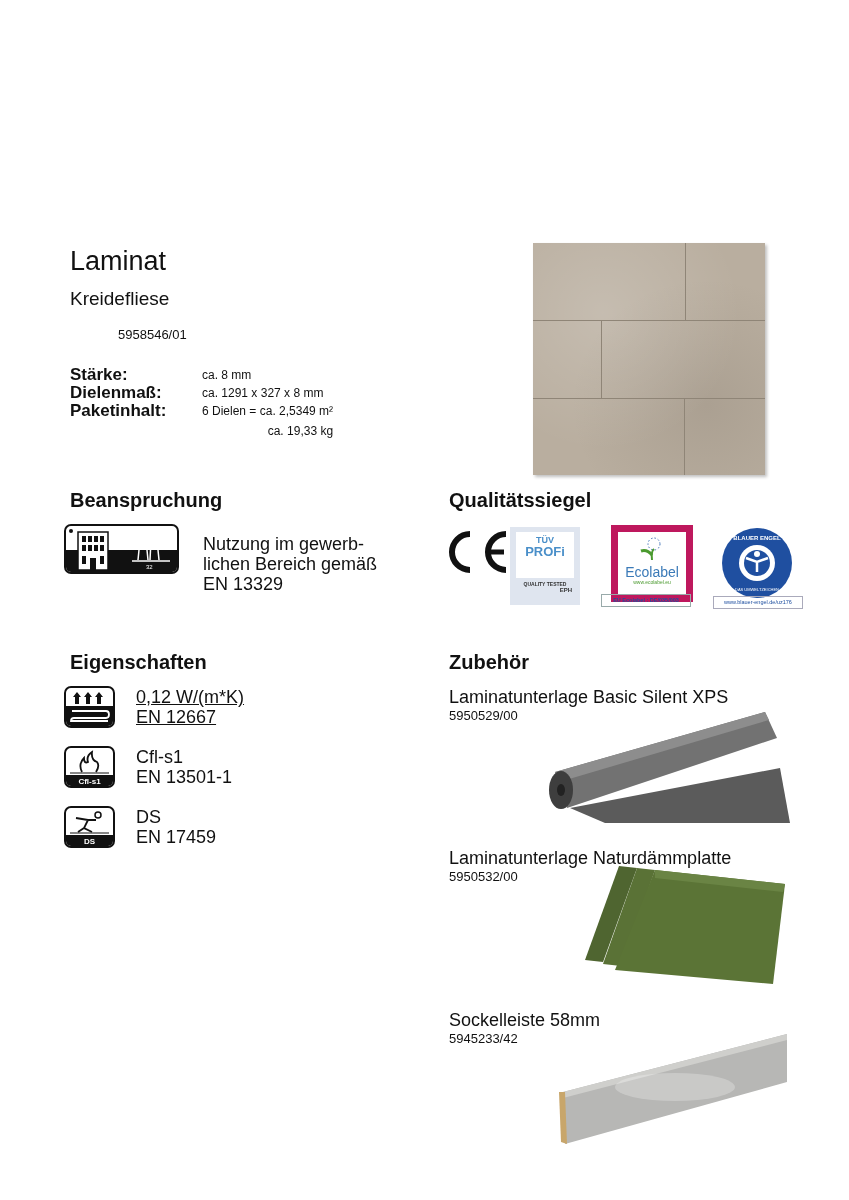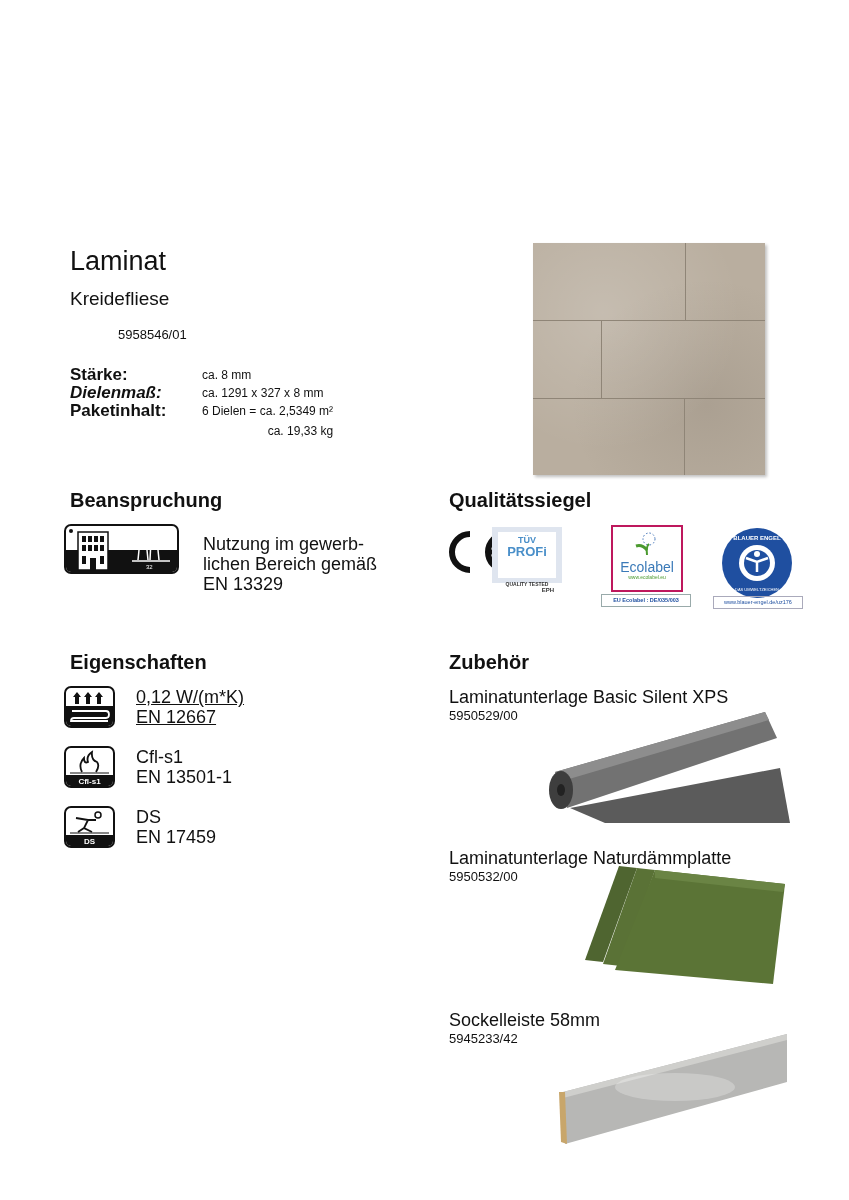--- a/index.html
+++ b/index.html
@@ -25,21 +25,21 @@
 <div class="abs h1" style="left:70px;top:246px;">Laminat</div>
 <div class="abs sub" style="left:70px;top:288px;">Kreidefliese</div>
 <div class="abs artno" style="left:70px;top:327px;margin-left:48px;">5958546/01</div>
 
 <div class="abs" style="left:70px;top:366px;">
   <div style="display:flex;">
     <div class="spec-label" style="width:132px;">Stärke:</div>
     <div class="spec-val">ca. 8 mm</div>
   </div>
   <div style="display:flex;">
-    <div class="spec-label" style="width:132px;font-style:italic;">Dielenmaß:</div>
+    <div class="spec-label" style="width:132px;">Dielenmaß:</div>
     <div class="spec-val">ca. 1291 x 327 x 8 mm</div>
   </div>
   <div style="display:flex;">
     <div class="spec-label" style="width:132px;">Paketinhalt:</div>
     <div class="spec-val">6 Dielen = ca. 2,5349 m²</div>
   </div>
   <div style="display:flex;margin-top:2px;justify-content:flex-end;">
     <div class="spec-label" style="width:132px;"></div>
     <div class="spec-val">ca. 19,33 kg</div>
   </div>
@@ -91,30 +91,30 @@
 <div class="abs h2" style="left:449px;top:489px;">Qualitätssiegel</div>
 
 <div class="abs" style="left:444px;top:528px;width:66px;height:48px;">
   <svg width="66" height="48" viewBox="0 0 66 48">
     <path d="M26 6 A18 18 0 1 0 26 42" stroke="#111" stroke-width="6" fill="none"></path>
     <path d="M62 6 A18 18 0 1 0 62 42" stroke="#111" stroke-width="6" fill="none"></path>
     <line x1="44" y1="24" x2="60" y2="24" stroke="#111" stroke-width="5"></line>
   </svg>
 </div>
 
-<div class="abs seal-box" style="left:492px;top:527px;width:70px;height:56px;">
+<div class="abs seal-box" style="left:510px;top:527px;width:70px;height:78px;">
   <div style="margin:5px 6px 0;background:#fff;height:46px;text-align:center;font-weight:bold;color:#4a8fc9;">
     <div style="font-size:9px;padding-top:3px;">TÜV</div>
     <div style="font-size:13px;line-height:13px;">PROFi</div>
   </div>
   <div style="font-size:5px;font-weight:bold;text-align:center;margin-top:3px;color:#333;">QUALITY TESTED</div>
   <div style="font-size:6px;font-weight:bold;text-align:right;padding-right:8px;color:#333;">EPH</div>
 </div>
 
-<div class="abs" style="left:611px;top:525px;width:68px;height:63px;border:2px solid #be185d;background:#fff;text-align:center;">
+<div class="abs" style="left:611px;top:525px;width:68px;height:63px;border:7px solid #be185d;background:#fff;text-align:center;">
   <svg width="30" height="26" viewBox="0 0 30 26" style="margin-top:3px;">
     <circle cx="17" cy="9" r="6" fill="none" stroke="#3b6fb6" stroke-width="1" stroke-dasharray="1.5 2"></circle>
     <path d="M15 25 Q14 16 17 14" stroke="#4b9a2f" stroke-width="2" fill="none"></path>
     <path d="M4 16 Q10 14 15 20" stroke="#4b9a2f" stroke-width="3" fill="none"></path>
   </svg>
   <div style="font-size:14px;color:#3b7ab8;line-height:14px;">Ecolabel</div>
   <div style="font-size:5px;color:#4b9a2f;">www.ecolabel.eu</div>
 </div>
 <div class="abs" style="left:601px;top:594px;width:88px;height:11px;border:1px solid #9aa;font-size:5.5px;line-height:11px;text-align:center;color:#1f4fa0;font-weight:bold;">EU Ecolabel : DE/035/003</div>
 

